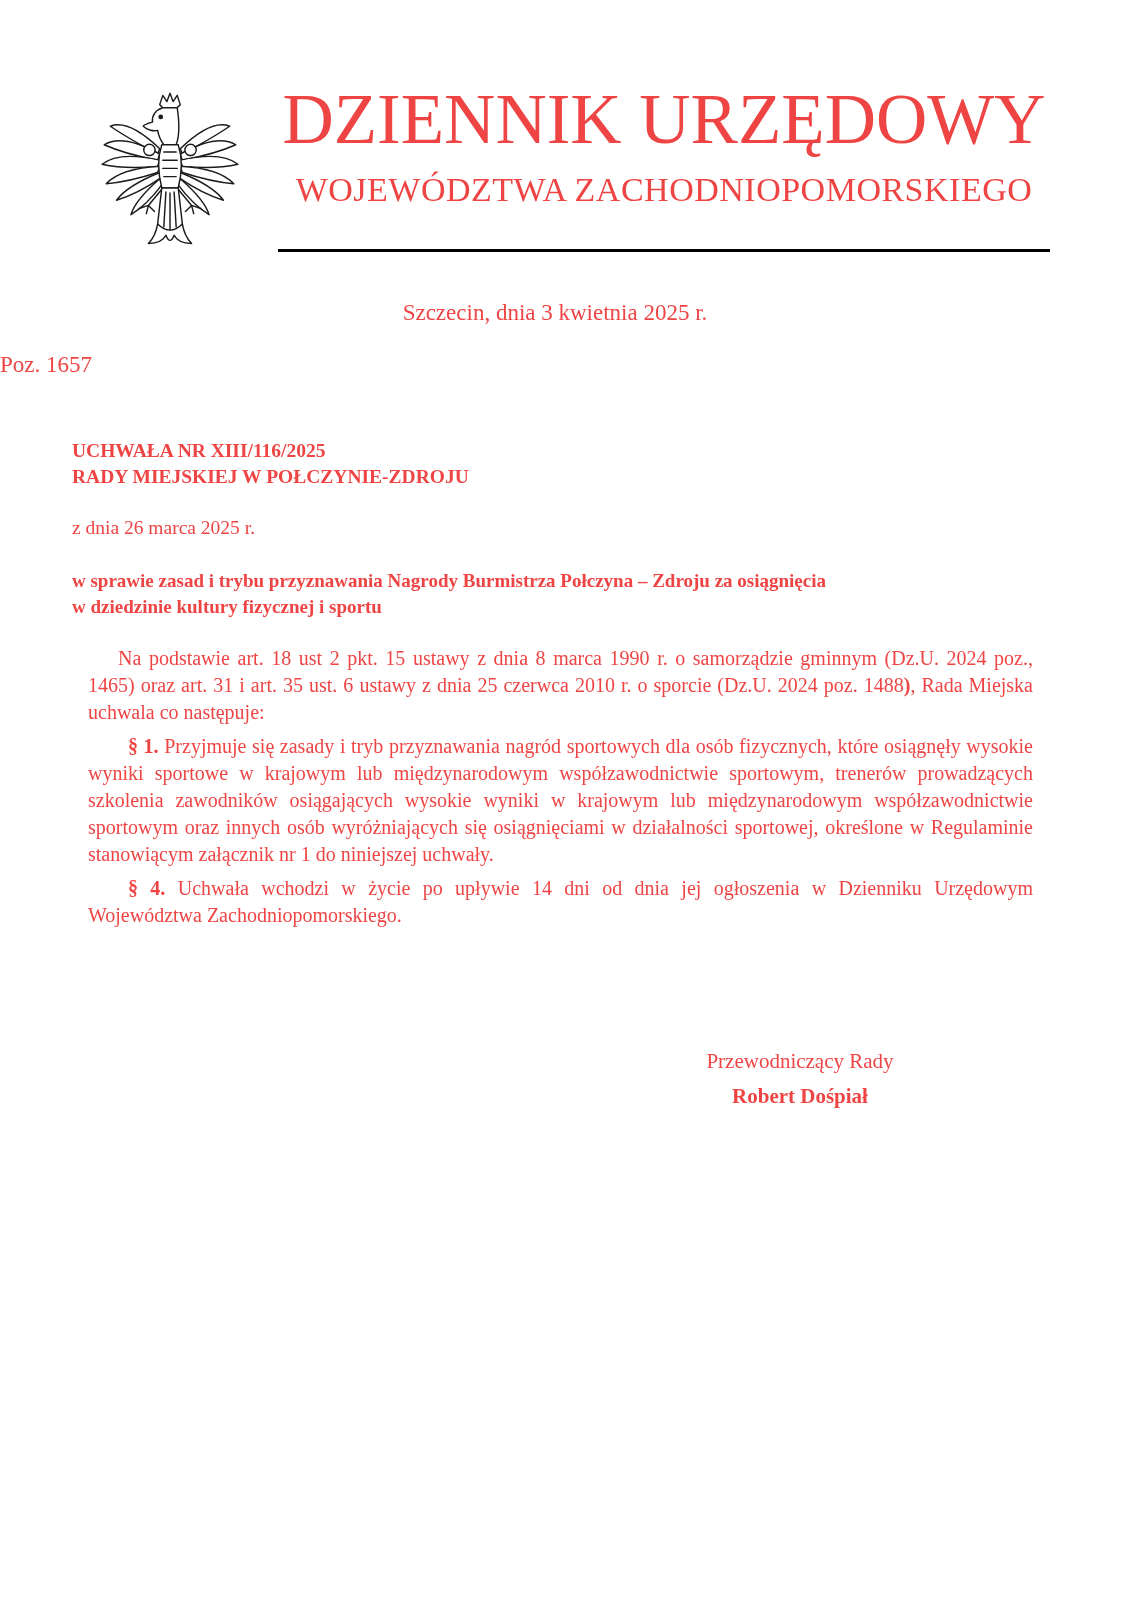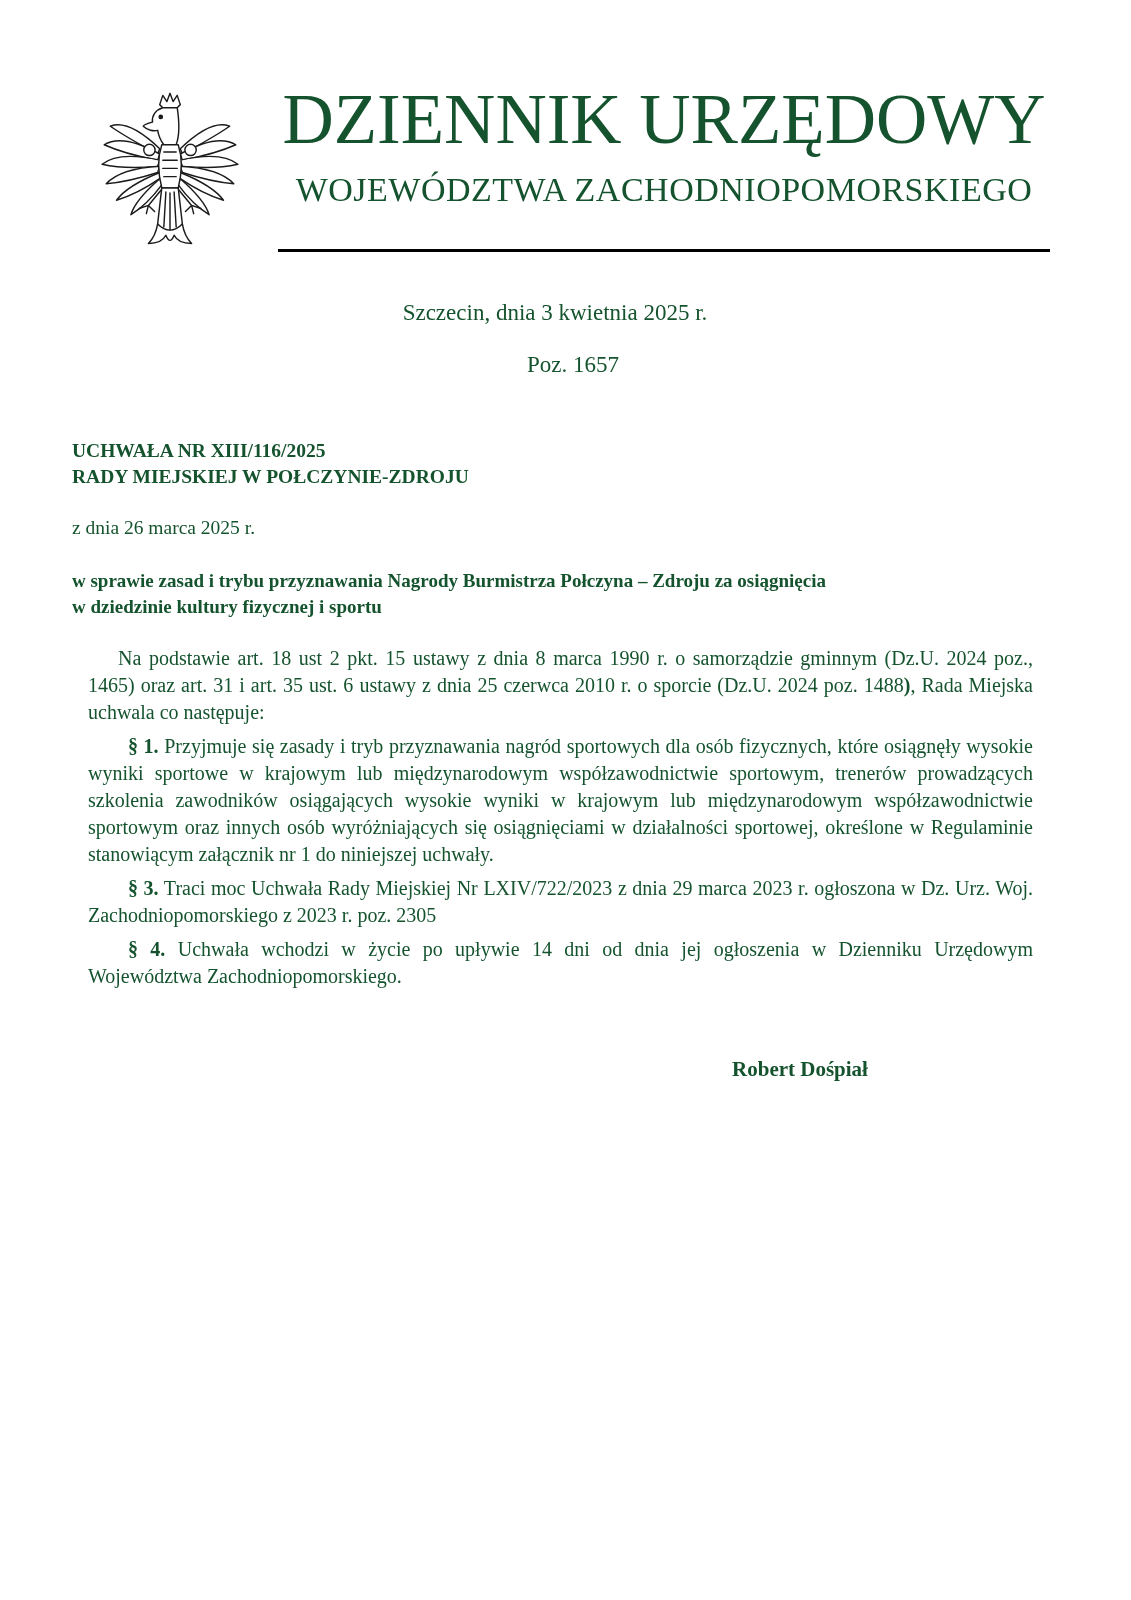--- a/index.html
+++ b/index.html
@@ -5,21 +5,21 @@
   html, body {
     margin: 0;
     padding: 0;
     background: #ffffff;
   }
   .page {
     position: relative;
     width: 1131px;
     height: 1600px;
     background: #ffffff;
-    color: #14532d;
+    color: #ef4444;
     font-family: "Liberation Serif", "DejaVu Serif", serif;
     overflow: hidden;
   }
 
   
   .eagle {
     position: absolute;
     left: 98px;
     top: 92px;
     width: 144px;
@@ -58,23 +58,23 @@
     position: absolute;
     top: 300px;
     left: 0;
     width: 1110px;
     text-align: center;
     font-size: 23px;
   }
   .poz {
     position: absolute;
     top: 352px;
-    left: 18px;
+    left: 0;
     width: 1110px;
-    text-align: center;
+    text-align: left;
     font-size: 23px;
   }
 
   
   .act-heading {
     position: absolute;
     top: 438px;
     left: 72px;
     width: 945px;
   }
@@ -185,21 +185,21 @@
     <div class="act-title">UCHWAŁA NR XIII/116/2025</div>
     <div class="act-title">RADY MIEJSKIEJ W POŁCZYNIE-ZDROJU</div>
     <div class="act-date">z dnia 26 marca 2025 r.</div>
     <div class="act-subject">w sprawie zasad i trybu przyznawania Nagrody Burmistrza Połczyna – Zdroju za osiągnięcia</div>
     <div class="act-subject" style="margin-top:0;">w dziedzinie kultury fizycznej i sportu</div>
   </div>
 
   <div class="doc-body">
     <p class="preamble"><span>Na podstawie art. 18 ust 2 pkt. 15 ustawy z dnia 8 marca 1990 r. o samorządzie gminnym (Dz.U. 2024 poz., 1465) oraz art. 31 i art. 35 ust. 6 ustawy z dnia 25 czerwca 2010 r. o sporcie (Dz.U. 2024 poz. 1488</span><span style="font-weight: bold;">)</span><span>, Rada Miejska uchwala co następuje:</span></p>
     <p class="section"><span style="font-weight: bold;">§ 1.</span><span> Przyjmuje się zasady i tryb przyznawania nagród sportowych dla osób fizycznych, które osiągnęły wysokie wyniki sportowe w krajowym lub międzynarodowym współzawodnictwie sportowym, trenerów prowadzących szkolenia zawodników osiągających wysokie wyniki w krajowym lub międzynarodowym współzawodnictwie sportowym oraz innych osób wyróżniających się osiągnięciami w działalności sportowej, określone w Regulaminie stanowiącym załącznik nr 1 do niniejszej uchwały.</span></p>
-    <p class="section"><span style="font-weight: bold;">§ 3.</span><span> Traci moc Uchwała Rady Miejskiej Nr LXIV/722/2023 z dnia 29 marca 2023 r. ogłoszona w Dz. Urz. Woj. Zachodniopomorskiego z 2023 r. poz. 2305</span></p>
     <p class="section"><span style="font-weight: bold;">§ 4.</span><span> Uchwała wchodzi w życie po upływie 14 dni od dnia jej ogłoszenia w Dzienniku Urzędowym Województwa Zachodniopomorskiego.</span></p>
   </div>
 
   <div class="signature">
+    <div class="signature-role">Przewodniczący Rady</div>
     <div class="signature-name">Robert Dośpiał</div>
   </div>
 
 </div>
 
 </body></html>

